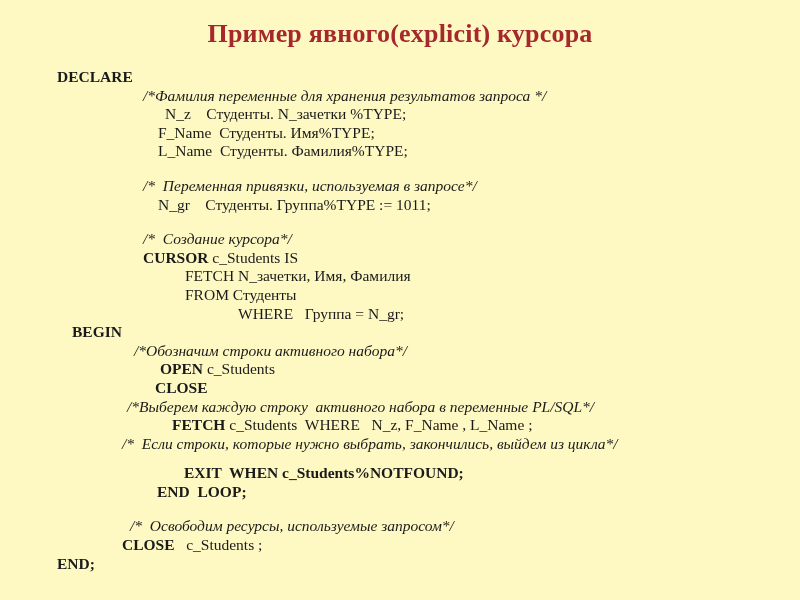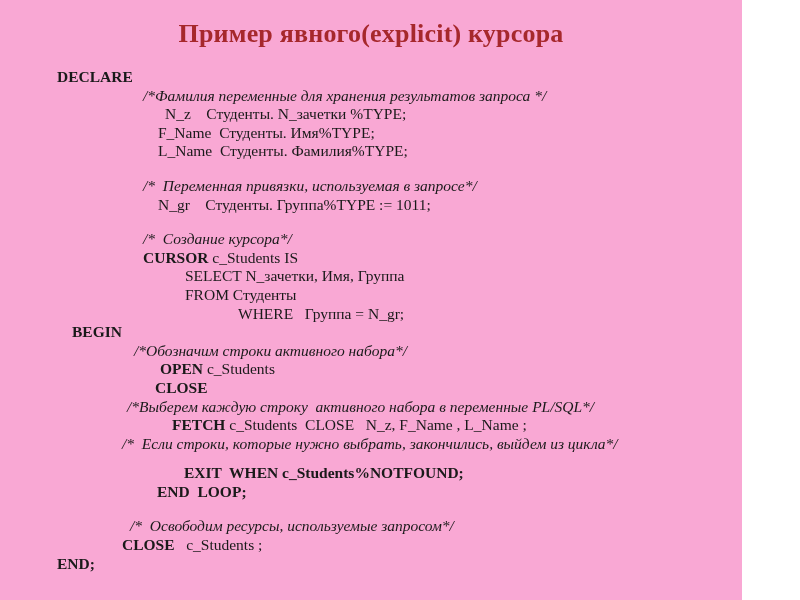--- a/index.html
+++ b/index.html
@@ -2,23 +2,23 @@
 <html><head>
 <meta charset="utf-8">
 <style>
   html, body {
     margin: 0;
     padding: 0;
     background: #ffffff;
   }
   .slide {
     position: relative;
-    width: 742px;
+    width: 800px;
     height: 600px;
-    background: #f9a8d4;
+    background: #fef9c3;
     overflow: hidden;
     font-family: "Liberation Serif", serif;
   }
   .slide-title {
     position: absolute;
     top: 19px;
     left: 0;
     width: 100%;
     margin: 0;
     text-align: center;
@@ -53,29 +53,29 @@
       <div class="code-line" style="padding-left: 131px;"><span class="seg-italic">/*Фамилия переменные для хранения результатов запроса */</span></div>
       <div class="code-line" style="padding-left: 153px;"><span class="">N_z    Студенты. N_зачетки %TYPE;</span></div>
       <div class="code-line" style="padding-left: 146px;"><span class="">F_Name  Студенты. Имя%TYPE;</span></div>
       <div class="code-line" style="padding-left: 146px;"><span class="">L_Name  Студенты. Фамилия%TYPE;</span></div>
       <div class="code-line blank"></div>
       <div class="code-line" style="padding-left: 131px;"><span class="seg-italic">/*  Переменная привязки, используемая в запросе*/</span></div>
       <div class="code-line" style="padding-left: 146px;"><span class="">N_gr    Студенты. Группа%TYPE := 1011;</span></div>
       <div class="code-line blank"></div>
       <div class="code-line" style="padding-left: 131px;"><span class="seg-italic">/*  Создание курсора*/</span></div>
       <div class="code-line" style="padding-left: 131px;"><span class="seg-bold ">CURSOR</span><span class=""> c_Students IS</span></div>
-      <div class="code-line" style="padding-left: 173px;"><span class="">SELECT N_зачетки, Имя, Группа</span></div>
+      <div class="code-line" style="padding-left: 173px;"><span class="">FETCH N_зачетки, Имя, Фамилия</span></div>
       <div class="code-line" style="padding-left: 173px;"><span class="">FROM Студенты</span></div>
       <div class="code-line" style="padding-left: 182px; margin-left: 44px;"><span class="">WHERE   Группа = N_gr;</span></div>
       <div class="code-line" style="padding-left: 60px;"><span class="seg-bold ">BEGIN</span></div>
       <div class="code-line" style="padding-left: 122px;"><span class="seg-italic">/*Обозначим строки активного набора*/</span></div>
       <div class="code-line" style="padding-left: 148px;"><span class="seg-bold ">OPEN</span><span class=""> c_Students</span></div>
       <div class="code-line" style="padding-left: 143px;"><span class="seg-bold ">CLOSE</span></div>
       <div class="code-line" style="padding-left: 115px;"><span class="seg-italic">/*Выберем каждую строку  активного набора в переменные PL/SQL*/</span></div>
-      <div class="code-line" style="padding-left: 160px;"><span class="seg-bold ">FETCH</span><span class=""> c_Students  CLOSE   N_z, F_Name , L_Name ;</span></div>
+      <div class="code-line" style="padding-left: 160px;"><span class="seg-bold ">FETCH</span><span class=""> c_Students  WHERE   N_z, F_Name , L_Name ;</span></div>
       <div class="code-line" style="padding-left: 110px;"><span class="seg-italic">/*  Если строки, которые нужно выбрать, закончились, выйдем из цикла*/</span></div>
       <div class="code-line" style="padding-left: 172px; margin-top: 11px;"><span class="seg-bold ">EXIT  WHEN c_Students%NOTFOUND;</span></div>
       <div class="code-line" style="padding-left: 145px;"><span class="seg-bold ">END  LOOP;</span></div>
       <div class="code-line blank"></div>
       <div class="code-line" style="padding-left: 118px;"><span class="seg-italic">/*  Освободим ресурсы, используемые запросом*/</span></div>
       <div class="code-line" style="padding-left: 110px;"><span class="seg-bold ">CLOSE</span><span class="">   c_Students ;</span></div>
       <div class="code-line" style="padding-left: 45px;"><span class="seg-bold ">END;</span></div>
     </div>
 </div>
 

